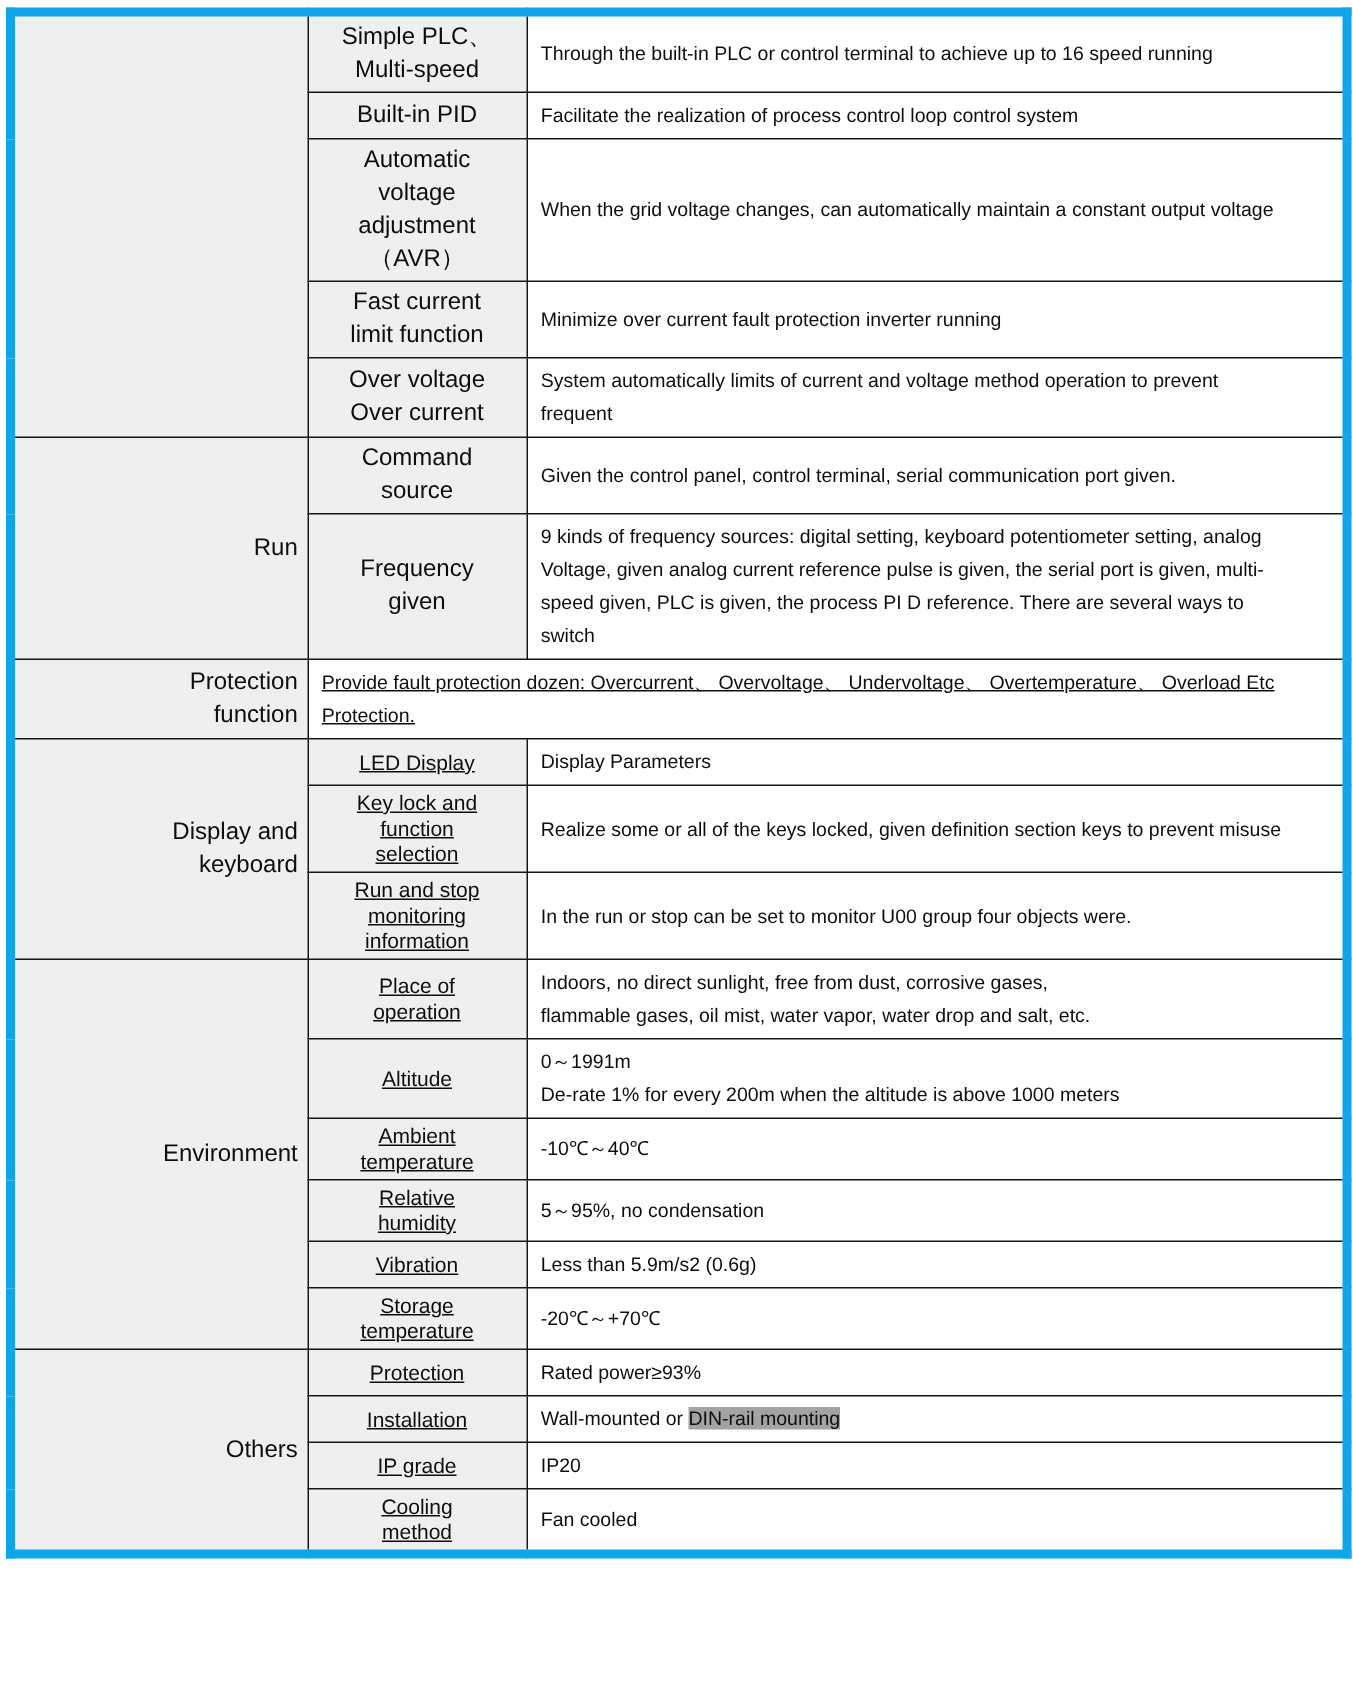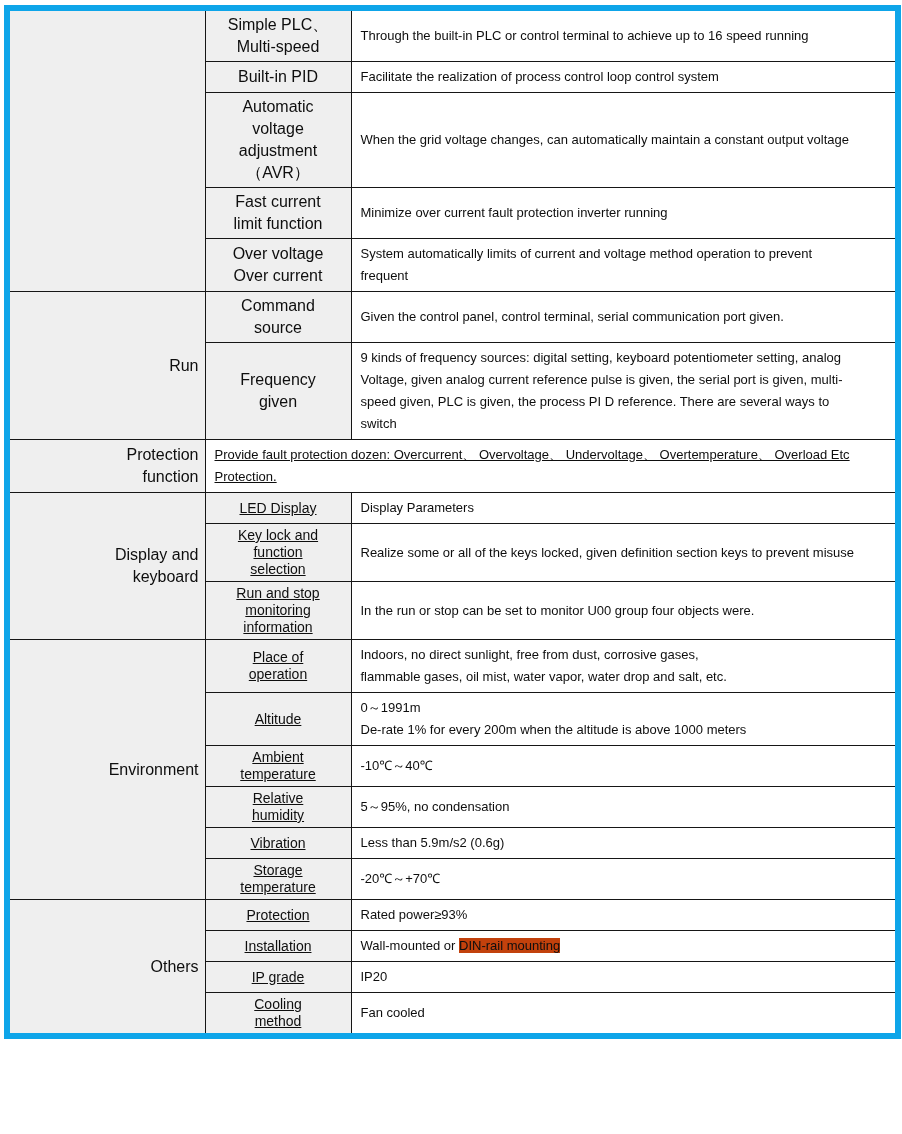--- a/index.html
+++ b/index.html
@@ -43,21 +43,21 @@
   td.feat.small { font-size: 14px; line-height: 17px; text-decoration: underline; }
   td.desc {
     background: #ffffff;
     text-align: left;
     font-size: 13px;
     line-height: 22px;
     padding: 4px 36px 4px 9px;
   }
   td.desc.merged { padding-right: 12px; text-decoration: underline; }
   td.gs { border-top: 2px solid #000000; }
-  .hl { background: #c2410c; }
+  .hl { background: #a3a3a3; }
 </style>
 </head>
 <body>
 
 <div class="page">
   <table class="spec">
     <colgroup>
       <col style="width:198px">
       <col style="width:146px">
       <col style="width:547px">

